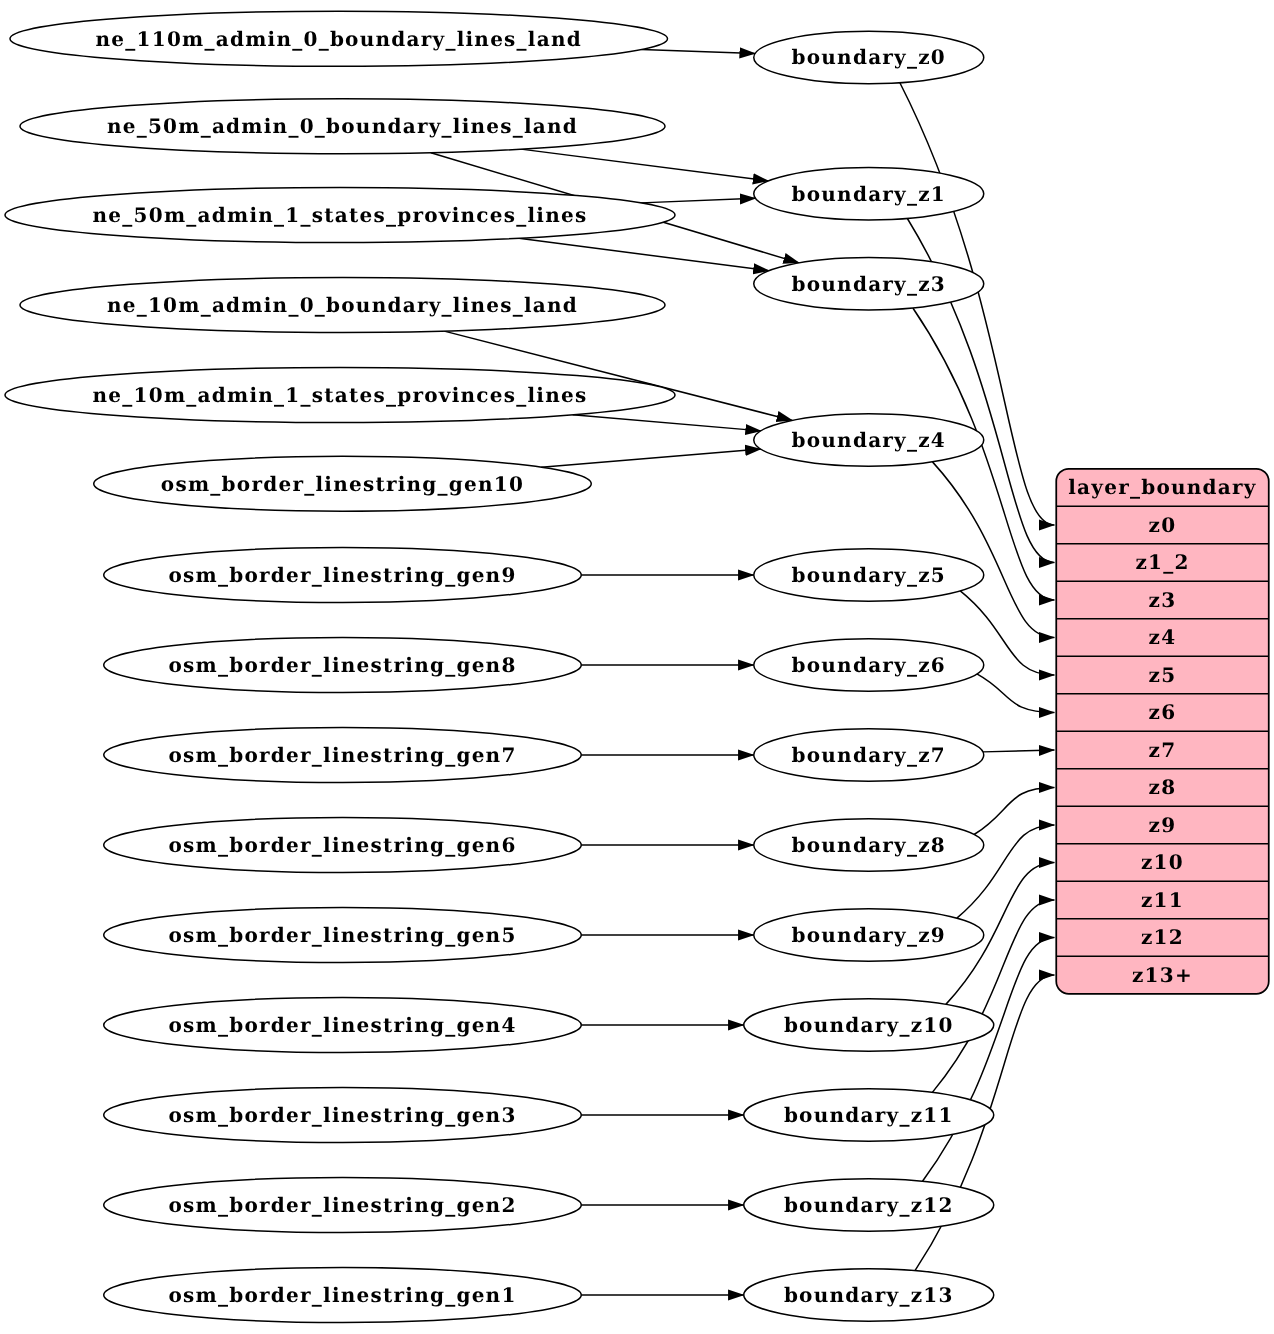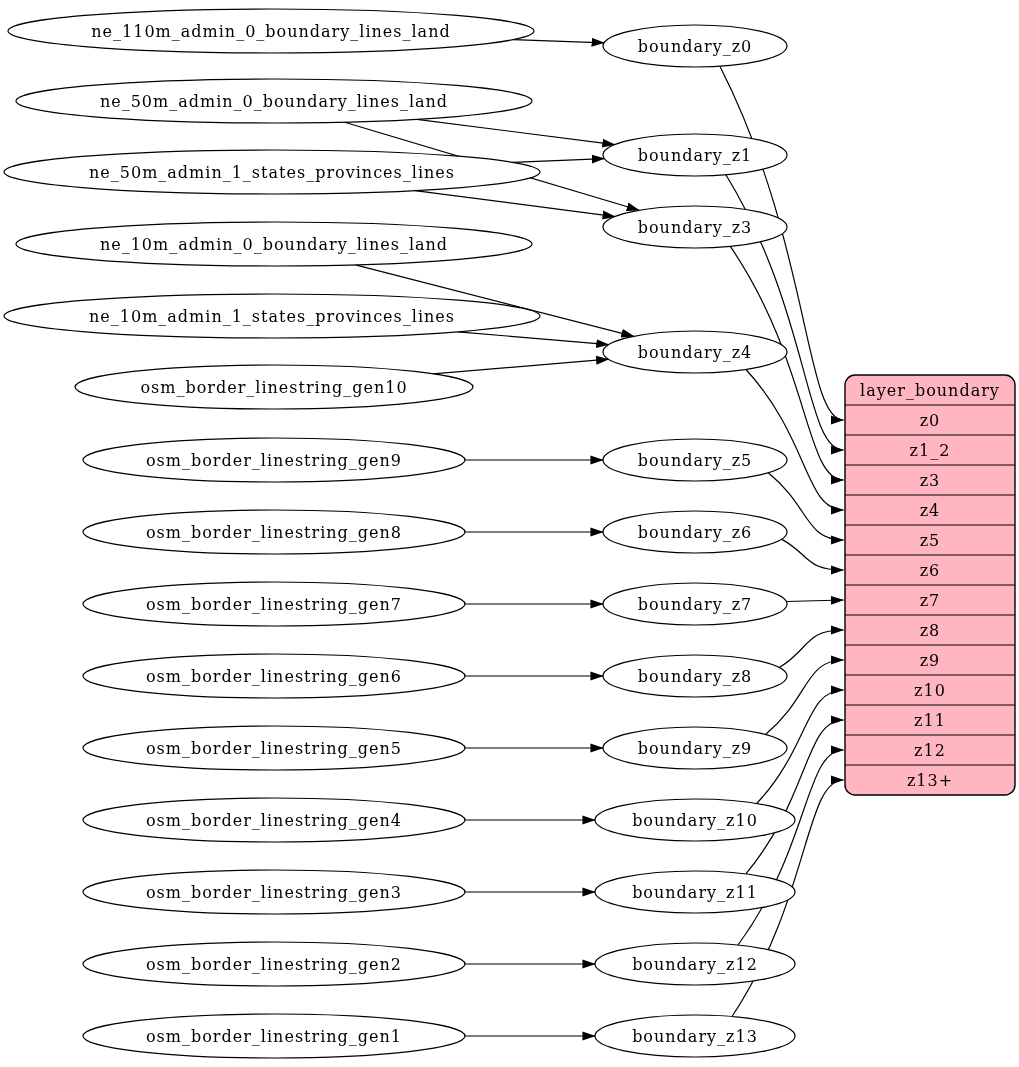--- a/index.html
+++ b/index.html
@@ -8,20 +8,21 @@
     --node-stroke:#000000;
     --edge-color:#000000;
     --text-color:#000000;
     --table-fill:#ffb6c1;
     --table-stroke:#000000;
   }
   html,body{margin:0;padding:0;background:var(--bg);}
   .stage{
     width:1019px;height:1067px;position:relative;background:var(--bg);
     overflow:hidden;
+    font-weight:bold;
   }
   svg{display:block;}
   .edge{fill:none;stroke:var(--edge-color);stroke-width:1.2;}
   .node-shape{fill:var(--node-fill);stroke:var(--node-stroke);stroke-width:1.2;}
   .table-bg{fill:var(--table-fill);stroke:var(--table-stroke);stroke-width:1.4;}
   .table-line{stroke:var(--table-stroke);stroke-width:1.1;}
   .diagram-text{
     font-family:"DejaVu Serif","Liberation Serif",serif;
     font-size:16px;
     letter-spacing:1px;

